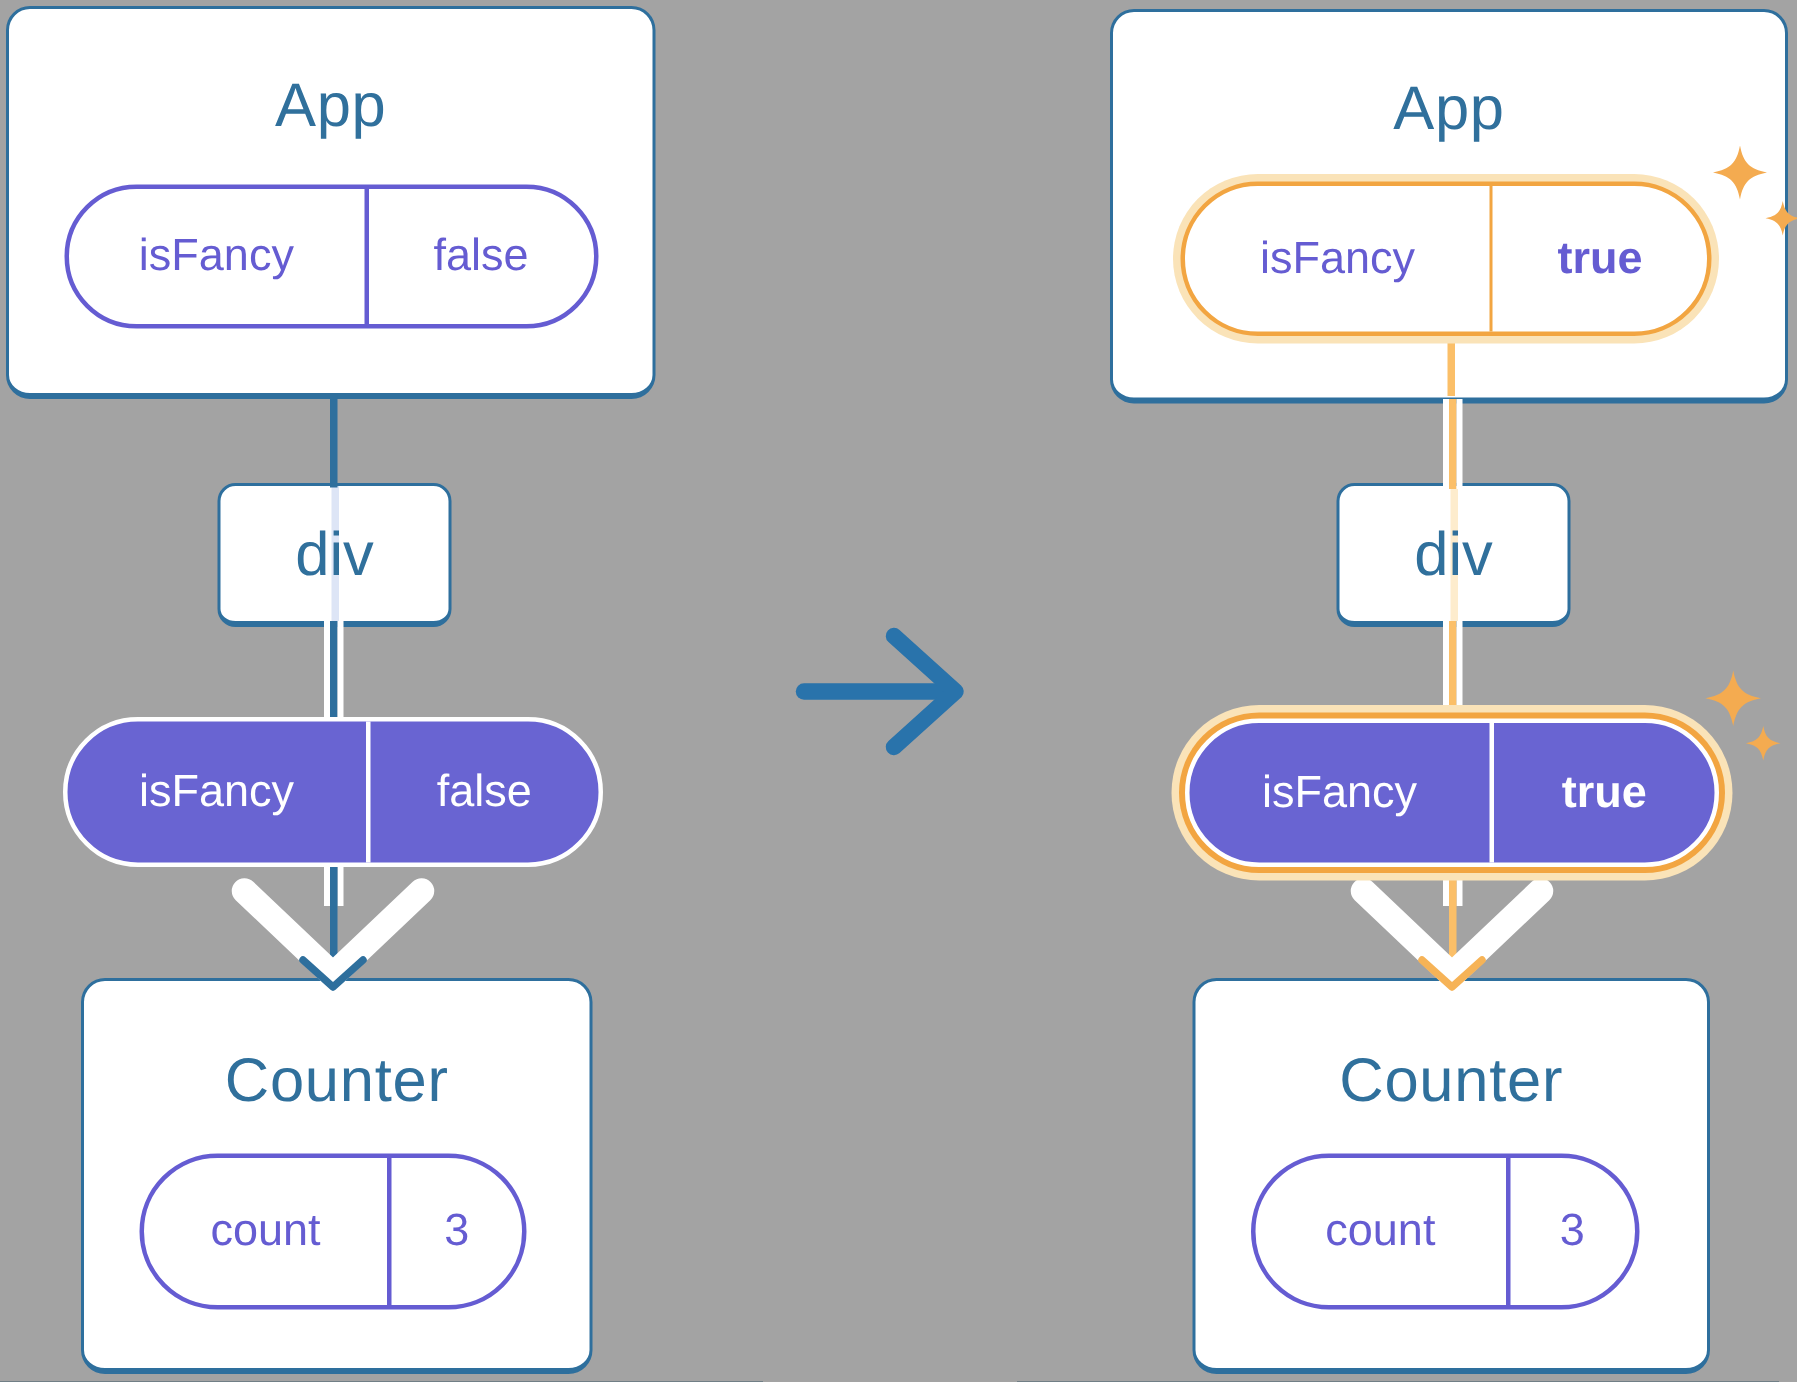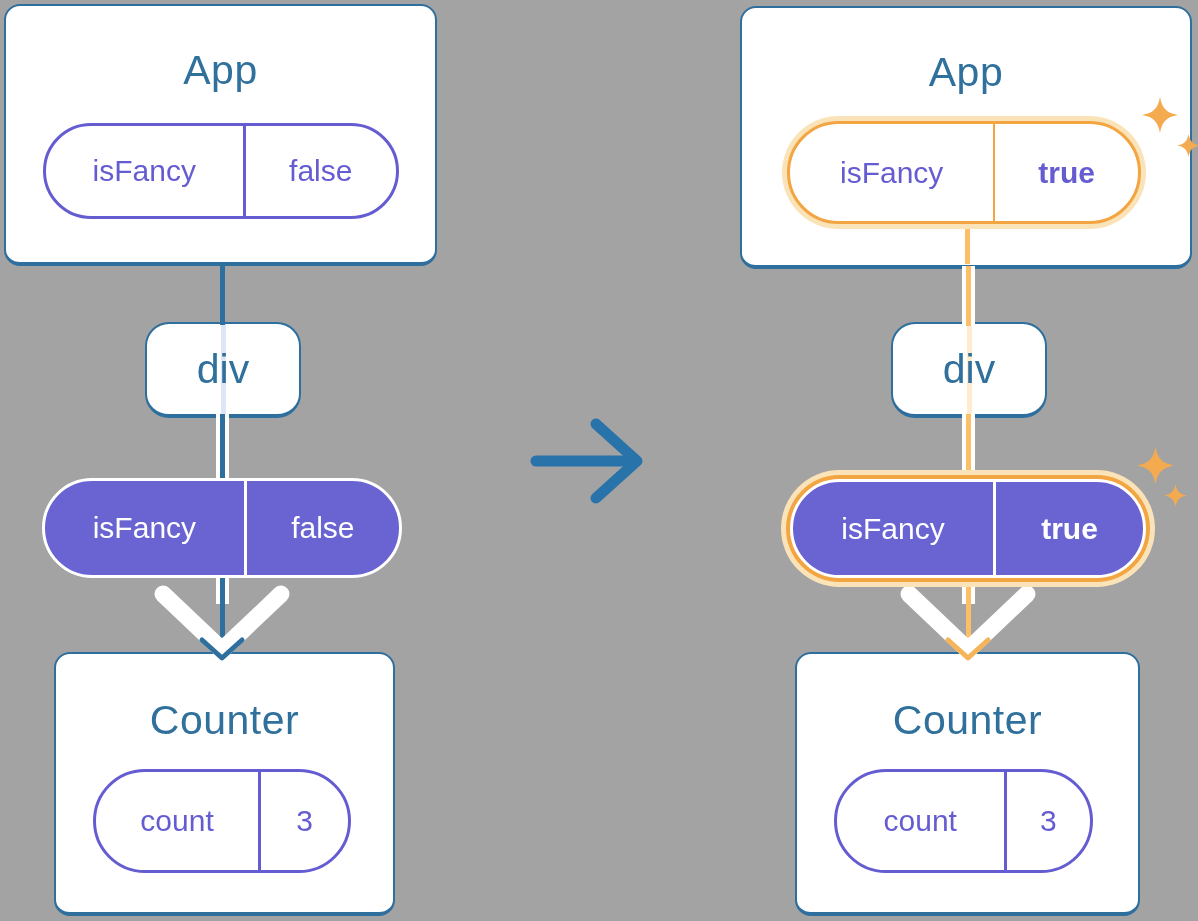--- a/index.html
+++ b/index.html
@@ -9,21 +9,21 @@
   }
   
   .box{
     position:absolute;background:#fff;border:2.5px solid #2e6f9d;
     border-bottom-width:4px;border-radius:16px;box-sizing:border-box;z-index:1;
   }
   .box .title{
     position:absolute;left:0;width:100%;text-align:center;
     color:#30709c;font-size:41px;line-height:44px;letter-spacing:.5px;
   }
-  .smallbox{border-radius:24px;display:flex;align-items:center;justify-content:center;}
+  .smallbox{border-radius:12px;display:flex;align-items:center;justify-content:center;}
   .smallbox .label{position:relative;z-index:2;color:#30709c;font-size:41px;}
   .passline{position:absolute;left:calc(50% - 2.5px);top:0;bottom:0;width:5px;z-index:1;}
   .pass-lav{background:#dde5f6;}
   .pass-cream{background:#fdeccd;}
   
   .pill{
     position:absolute;display:flex;box-sizing:border-box;border-radius:999px;
     font-size:30px;z-index:3;
   }
   .pill .cell{display:flex;align-items:center;justify-content:center;box-sizing:border-box;}

